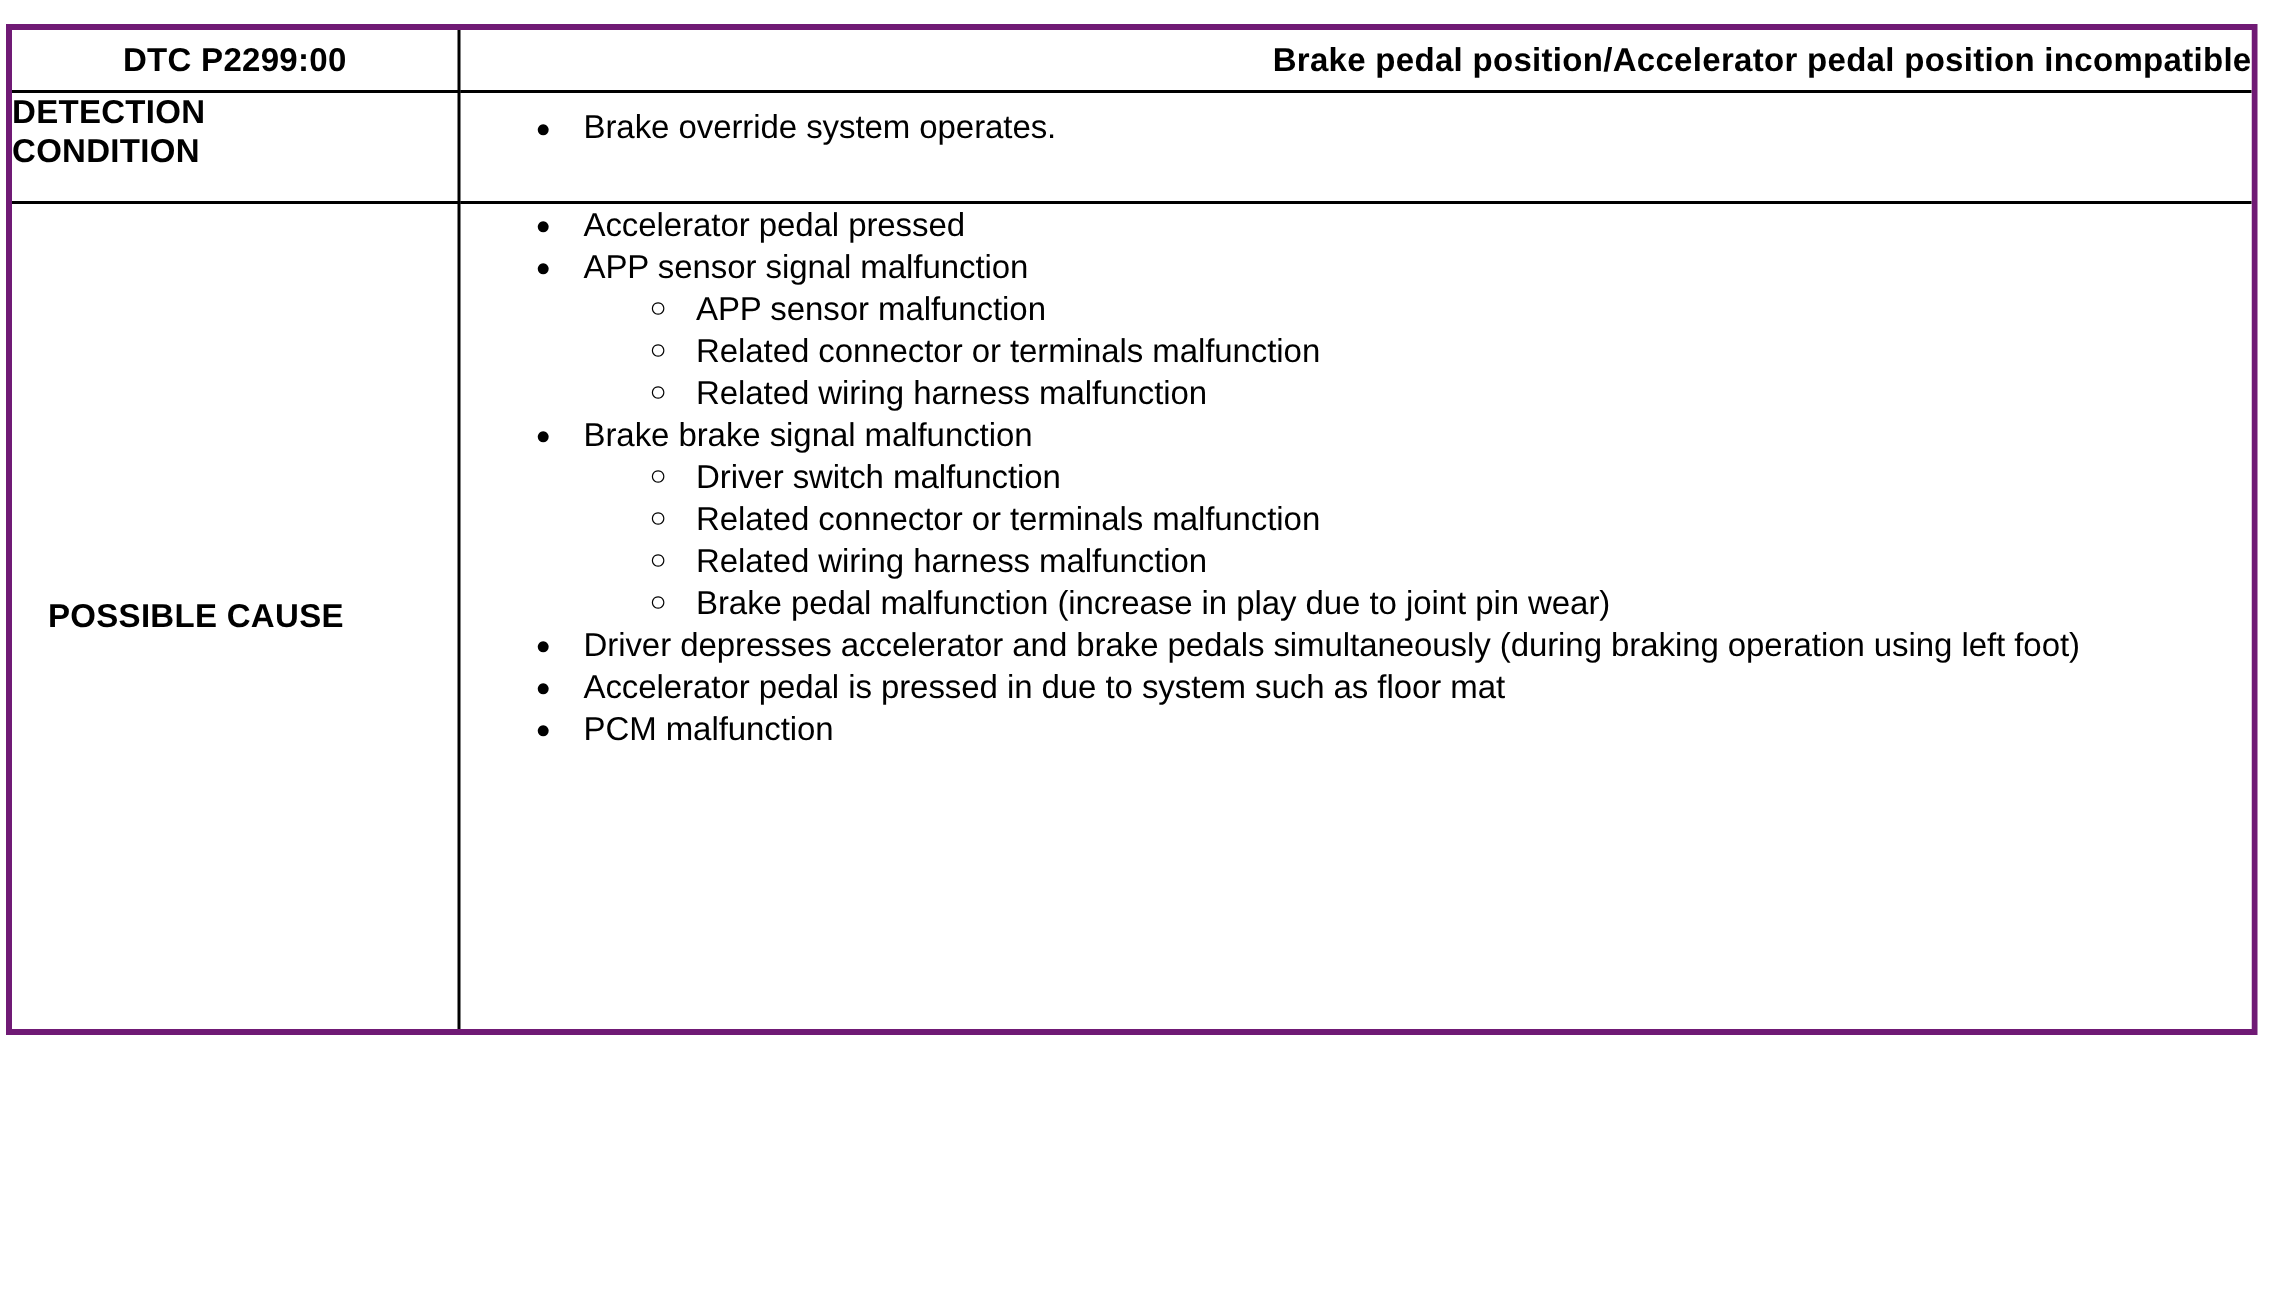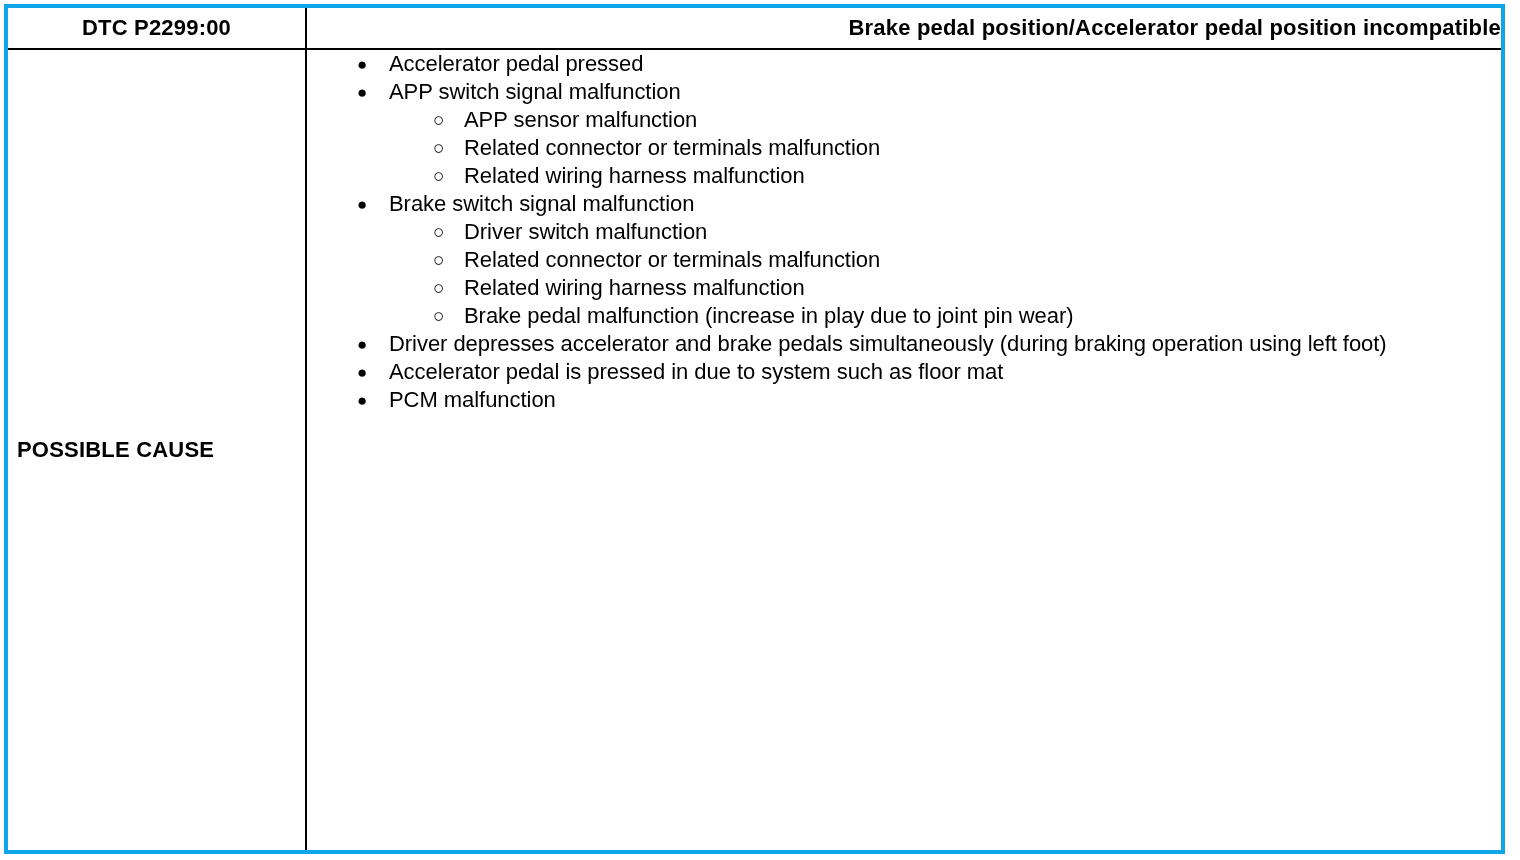--- a/index.html
+++ b/index.html
@@ -19,25 +19,25 @@
     position: relative;
     width: 1520px;
     height: 860px;
     background: #ffffff;
   }
 
   
   .dtc-table {
     position: absolute;
     left: 4px;
-    top: 4px;
+    top: 16px;
     width: 1501px;
-    height: 850px;
+    height: 674px;
     box-sizing: border-box;
-    border: 4px solid #0ea5e9;
+    border: 4px solid #701a75;
     border-collapse: collapse;
     background: #ffffff;
   }
 
   .dtc-table table {
     width: 100%;
     height: 100%;
     border-collapse: collapse;
     table-layout: fixed;
   }
@@ -78,21 +78,21 @@
   .label-cell {
     font-size: 22px;
     font-weight: bold;
     line-height: 26px;
     padding: 10px 0 0 8px;
     letter-spacing: 0.2px;
   }
   .label-cell.middle {
     vertical-align: middle;
     padding-top: 0;
-    padding-left: 9px;
+    padding-left: 24px;
   }
 
   
   .content-cell {
     padding: 0;
   }
   .row-detection .content-cell { height: 72px; }
 
   .bullet-list {
     list-style: none;
@@ -158,56 +158,70 @@
       <tbody>
           <tr class="row-header">
         <td class="col-label">
           <div class="dtc-code">DTC P2299:00</div>
         </td>
         <td>
           <div class="dtc-title">Brake pedal position/Accelerator pedal position incompatible</div>
         </td>
       </tr>
 
+      <tr class="row-detection">
+        <td class="col-label label-cell">
+          <div>DETECTION</div>
+          <div>CONDITION</div>
+        </td>
+        <td class="content-cell">
+          <ul class="bullet-list detect-list">
+            <li class="bullet-item level1">
+              <span class="marker">●</span>
+              <span class="txt">Brake override system operates.</span>
+            </li>
+          </ul>
+        </td>
+      </tr>
 
       <tr class="row-cause">
         <td class="col-label label-cell middle">
           <div>POSSIBLE CAUSE</div>
         </td>
         <td class="content-cell">
           <ul class="bullet-list cause-list">
 
             <li class="bullet-item level1 sp-0">
               <span class="marker">●</span>
               <span class="txt">Accelerator pedal pressed</span>
             </li>
 
             <li class="bullet-item level1 sp-1">
               <span class="marker">●</span>
-              <span class="txt">APP switch signal malfunction</span>
+              <span class="txt">APP sensor signal malfunction</span>
             </li>
 
             <li class="bullet-item level2 sp-2">
               <span class="marker">○</span>
               <span class="txt">APP sensor malfunction</span>
             </li>
 
             <li class="bullet-item level2 sp-2">
               <span class="marker">○</span>
               <span class="txt">Related connector or terminals malfunction</span>
             </li>
 
             <li class="bullet-item level2 sp-2">
               <span class="marker">○</span>
               <span class="txt">Related wiring harness malfunction</span>
             </li>
 
             <li class="bullet-item level1 sp-3">
               <span class="marker">●</span>
-              <span class="txt">Brake switch signal malfunction</span>
+              <span class="txt">Brake brake signal malfunction</span>
             </li>
 
             <li class="bullet-item level2 sp-2">
               <span class="marker">○</span>
               <span class="txt">Driver switch malfunction</span>
             </li>
 
             <li class="bullet-item level2 sp-2">
               <span class="marker">○</span>
               <span class="txt">Related connector or terminals malfunction</span>

